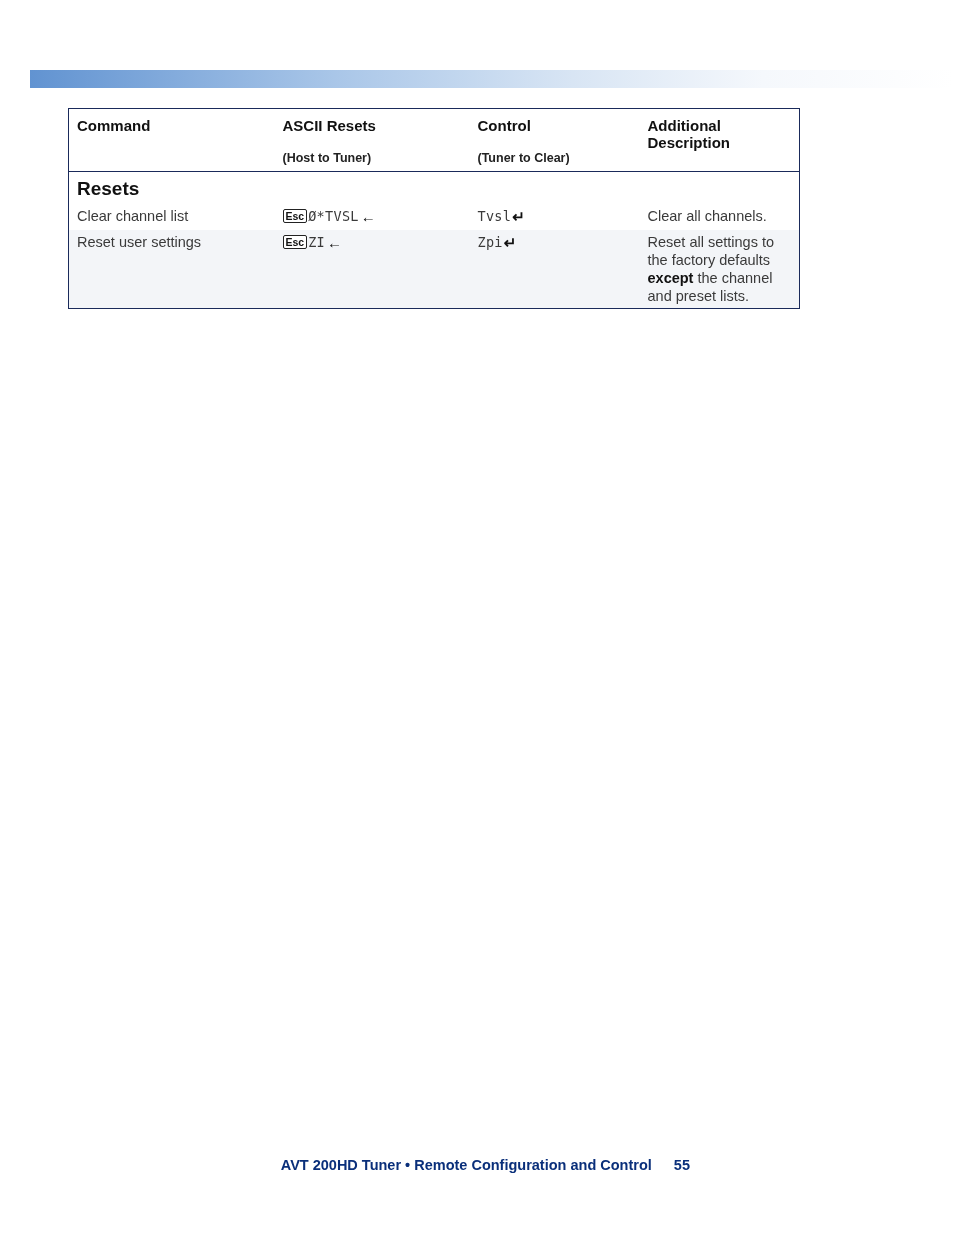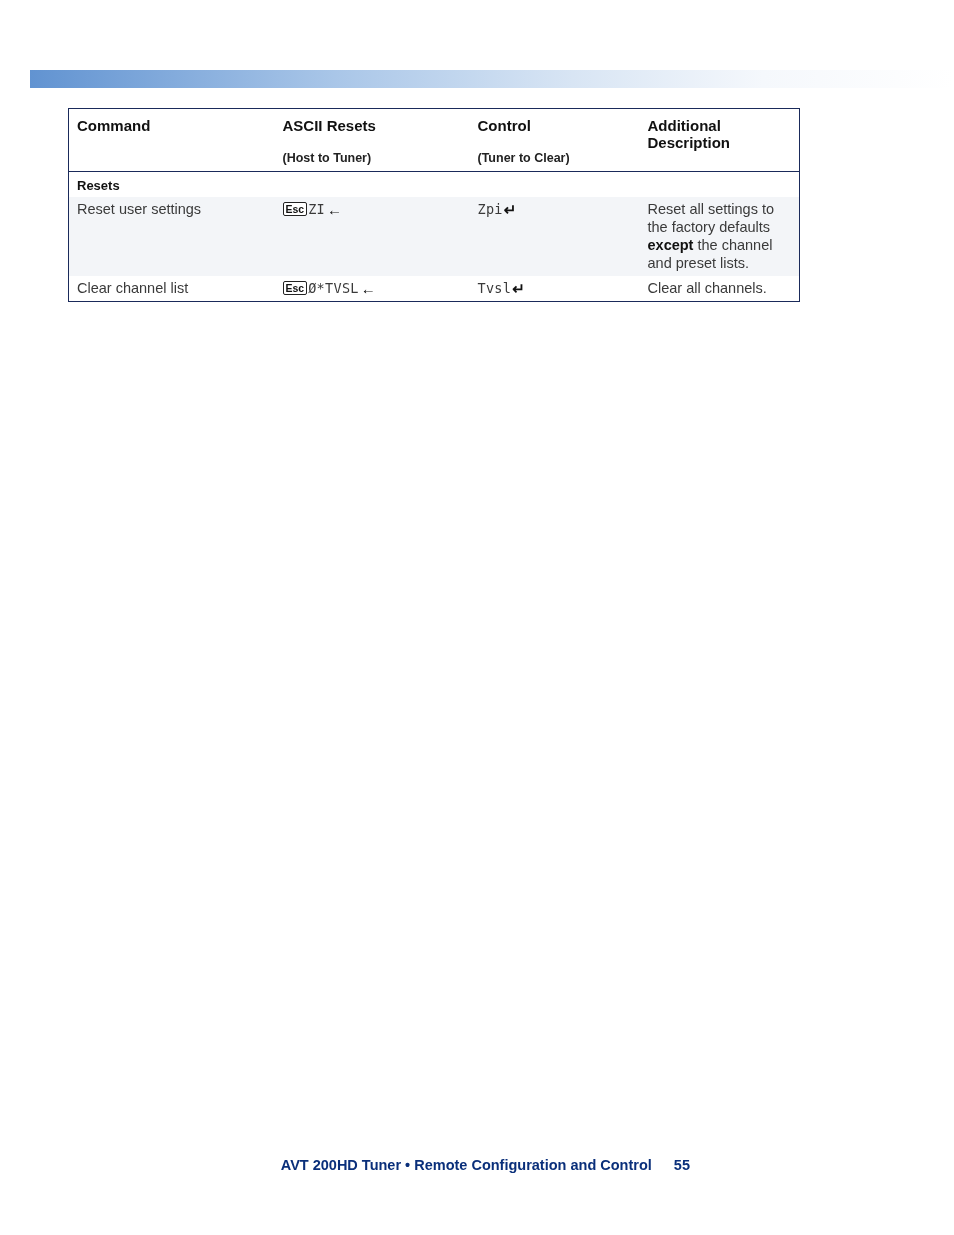--- a/index.html
+++ b/index.html
@@ -54,21 +54,21 @@
   }
   .header-divider td {
     border-top: 1.5px solid #1a2a5a;
     padding: 0;
     height: 0;
   }
   .section-row td {
     font-weight: 800;
     padding: 6px 8px 4px 8px;
     color: #111;
-    font-size: 13px;
+    font-size: 19px;
     margin-left: 40px;
   }
   .data-row td {
     padding: 3px 8px 3px 8px;
     vertical-align: top;
     color: #3a3a3a;
     line-height: 1.25;
   }
   .data-row.alt { background: #f3f5f8; }
   .col-cmd { width: 206px; }
@@ -154,43 +154,43 @@
       </tr>
     </thead>
     <tbody>
       <tr class="header-divider">
           <td colspan="4"></td>
         </tr>
       <tr class="section-row">
         <td colspan="4">Resets</td>
       </tr>
 
+      <tr class="data-row">
+        <td>Clear channel list</td>
+        <td>
+          <span class="esc-key">Esc</span><span class="mono">Ø*TVSL</span><span class="arrow-left">←</span>
+        </td>
+        <td>
+          <span class="mono">Tvsl</span><span class="return-sym">↵</span>
+        </td>
+        <td class="desc">
+          <span>Clear all channels.</span>
+        </td>
+      </tr>
+
       <tr class="data-row alt">
         <td>Reset user settings</td>
         <td>
           <span class="esc-key">Esc</span><span class="mono">ZI</span><span class="arrow-left">←</span>
         </td>
         <td>
           <span class="mono">Zpi</span><span class="return-sym">↵</span>
         </td>
         <td class="desc">
           <span>Reset all settings to the  factory defaults </span><b>except</b><span> the channel and preset lists.</span>
-        </td>
-      </tr>
-
-      <tr class="data-row">
-        <td>Clear channel list</td>
-        <td>
-          <span class="esc-key">Esc</span><span class="mono">Ø*TVSL</span><span class="arrow-left">←</span>
-        </td>
-        <td>
-          <span class="mono">Tvsl</span><span class="return-sym">↵</span>
-        </td>
-        <td class="desc">
-          <span>Clear all channels.</span>
         </td>
       </tr>
 
 
     </tbody>
   </table>
 </div>
 
 <div class="footer">
   <span>AVT 200HD Tuner • Remote Configuration and Control</span>

